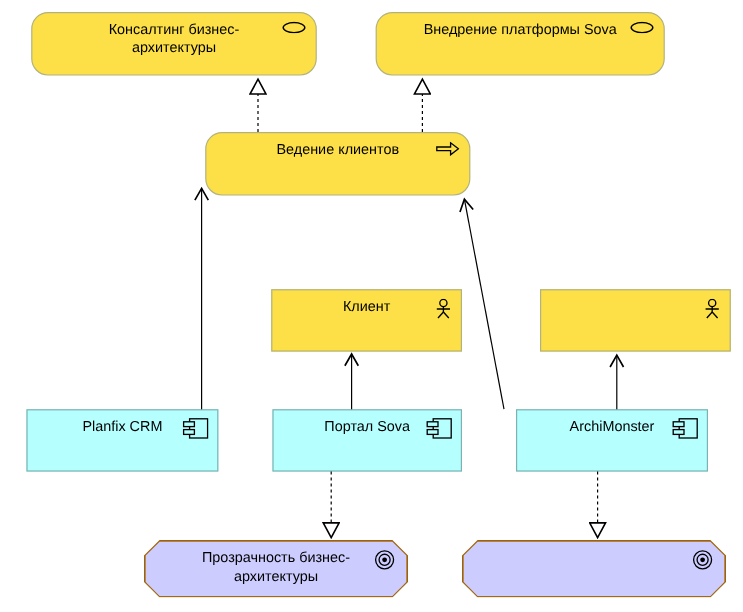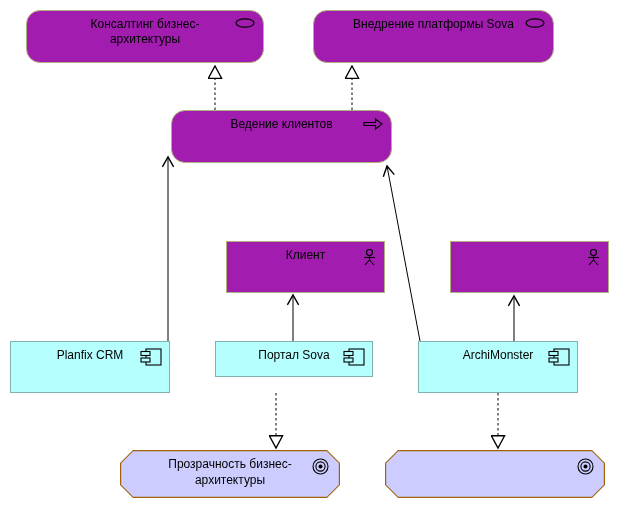--- a/index.html
+++ b/index.html
@@ -7,34 +7,34 @@
     position:relative; width:619px; height:510px; background:#ffffff;
     font-family:"Liberation Sans","DejaVu Sans",sans-serif;
     font-size:12px; color:#000; overflow:hidden;
   }
   .node {
     position:absolute; box-sizing:border-box;
     display:flex; justify-content:center; align-items:flex-start;
     padding-top:6px; text-align:center; line-height:1.28;
   }
   .label { white-space:pre-line; display:block; }
-  .business    { background:#a21caf; border:1px solid #B2B27E; }
+  .business    { background:#fde047; border:1px solid #B2B27E; }
   .rounded     { border-radius:14px; }
-  .application { background:#B5FFFF; border:1px solid #7EB2B2; }
+  .application { background:#B5FFFF; border:1px solid #7EB2B2;margin-left:12px; }
   .icon { position:absolute; }
   .icon.tr { top:7px; right:8px; }
 
   
   #n-svc1  { left:26px;  top:10px;  width:238px; height:53px; }
   #n-svc2  { left:313px; top:10px;  width:241px; height:53px; }
   #n-proc  { left:171px; top:110px; width:221px; height:53px; }
   #n-actor1{ left:226px; top:241px; width:159px; height:52px; }
   #n-actor2{ left:450px; top:241px; width:159px; height:52px; }
   #n-app1  { left:10px;  top:341px; width:160px; height:52px; }
-  #n-app2  { left:215px; top:341px; width:158px; height:36px; }
+  #n-app2  { left:215px; top:341px; width:158px; height:52px; }
   #n-app3  { left:418px; top:341px; width:160px; height:52px; }
   #n-goal1 { left:120px; top:450px; width:220px; height:48px; }
   #n-goal2 { left:385px; top:450px; width:220px; height:48px; }
 
   
   .goal-outer {
     position:absolute; background:#a16207;
     clip-path:polygon(13px 0%, calc(100% - 13px) 0%, 100% 13px,
       100% calc(100% - 13px), calc(100% - 13px) 100%, 13px 100%,
       0% calc(100% - 13px), 0% 13px);

